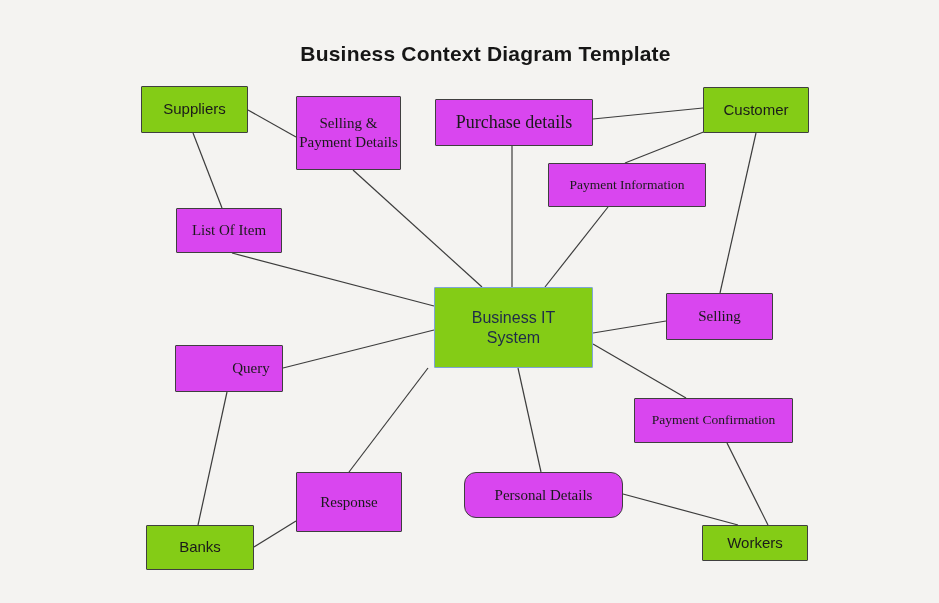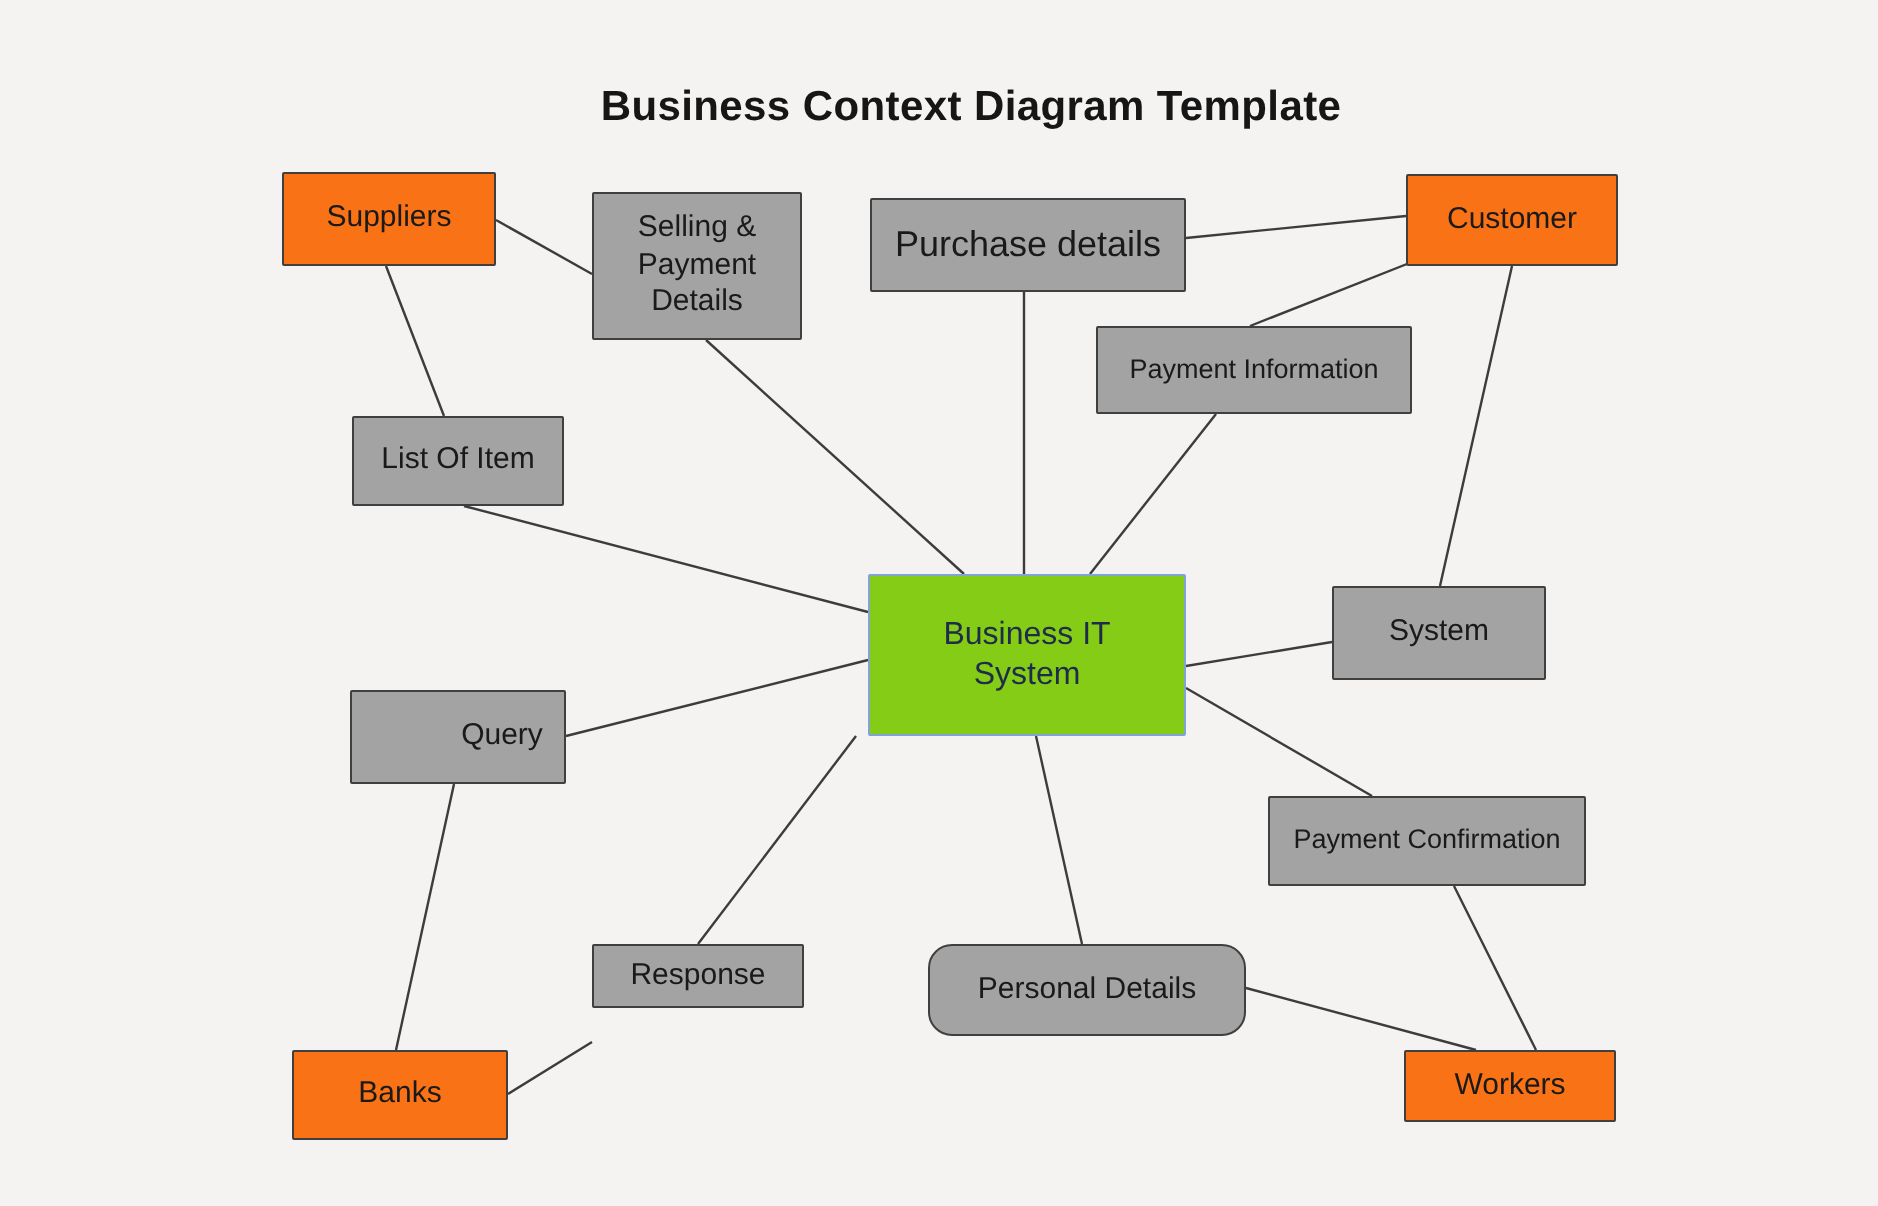--- a/index.html
+++ b/index.html
@@ -41,22 +41,22 @@
     align-items: center;
     justify-content: center;
     text-align: center;
     border: 1.5px solid #3f3f3f;
     border-radius: 1px;
     color: #1a1a1a;
     line-height: 1.25;
     cursor: default;
   }
   .node .label { display: inline-block; }
-  .node.external { background: #f97316; }
-  .node.flow     { background: #a3a3a3; }
+  .node.external { background: #84cc16; }
+  .node.flow     { background: #d946ef; font-family: Liberation Serif, serif; }
   .node.system {
     background: #84cc16;
     border: 1.5px solid #7ea4d8;
     color: #1e2b4a;
     font-weight: 500;
   }
   .node.system .label { width: 112px; }
 </style>
 </head>
 <body>
@@ -99,29 +99,29 @@
       <div class="node flow" style="left: 548px; top: 163px; width: 158px; height: 44px; font-size: 13.5px;">
         <span class="label">Payment Information</span>
       </div>
       <div class="node flow" style="left: 176px; top: 208px; width: 106px; height: 45px; font-size: 15px;">
         <span class="label">List Of Item</span>
       </div>
       <div class="node system" style="left: 434px; top: 287px; width: 159px; height: 81px; font-size: 16px;">
         <span class="label">Business IT System</span>
       </div>
       <div class="node flow" style="left: 666px; top: 293px; width: 107px; height: 47px; font-size: 15px;">
-        <span class="label">System</span>
+        <span class="label">Selling</span>
       </div>
       <div class="node flow" style="left: 175px; top: 345px; width: 108px; height: 47px; font-size: 15px; padding-left: 44px;">
         <span class="label">Query</span>
       </div>
       <div class="node flow" style="left: 634px; top: 398px; width: 159px; height: 45px; font-size: 13.5px;">
         <span class="label">Payment Confirmation</span>
       </div>
-      <div class="node flow" style="left: 296px; top: 472px; width: 106px; height: 32px; font-size: 15px;">
+      <div class="node flow" style="left: 296px; top: 472px; width: 106px; height: 60px; font-size: 15px;">
         <span class="label">Response</span>
       </div>
       <div class="node flow" style="left: 464px; top: 472px; width: 159px; height: 46px; font-size: 15px; border-radius: 12px;">
         <span class="label">Personal Details</span>
       </div>
       <div class="node external" style="left: 146px; top: 525px; width: 108px; height: 45px; font-size: 15px;">
         <span class="label">Banks</span>
       </div>
       <div class="node external" style="left: 702px; top: 525px; width: 106px; height: 36px; font-size: 15px;">
         <span class="label">Workers</span>

